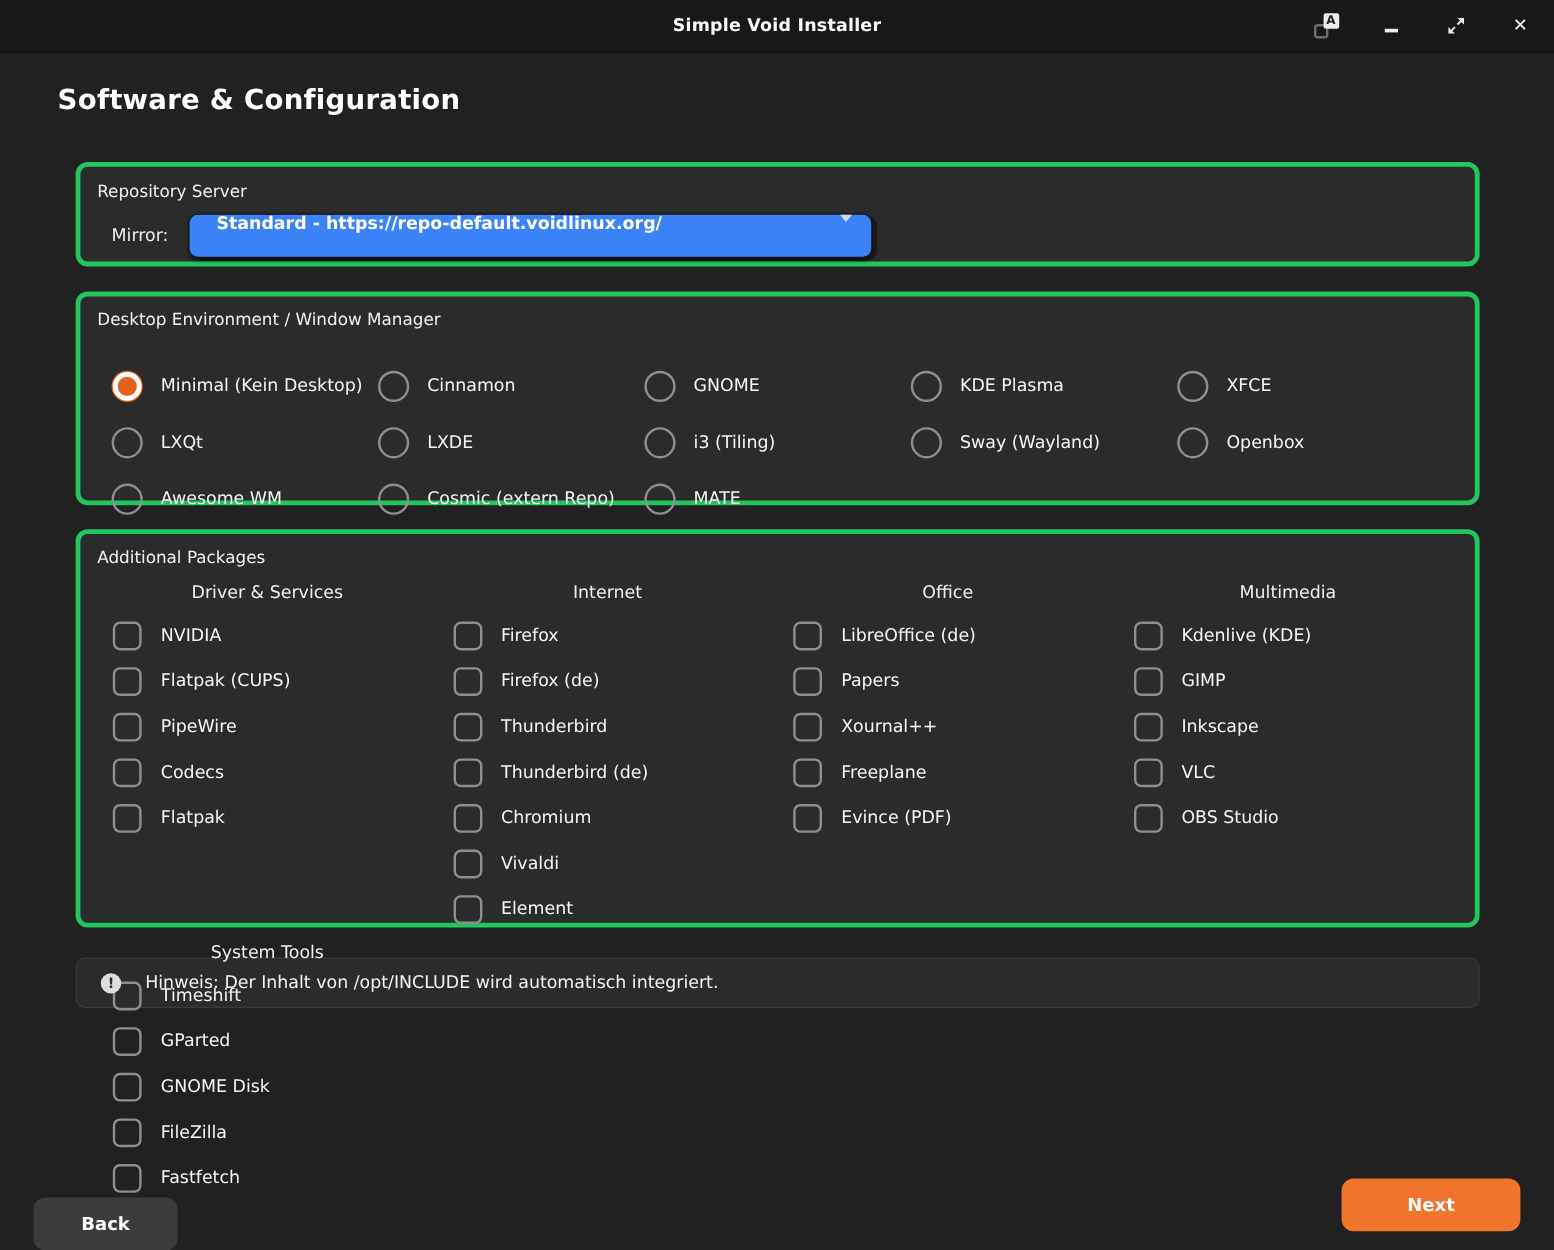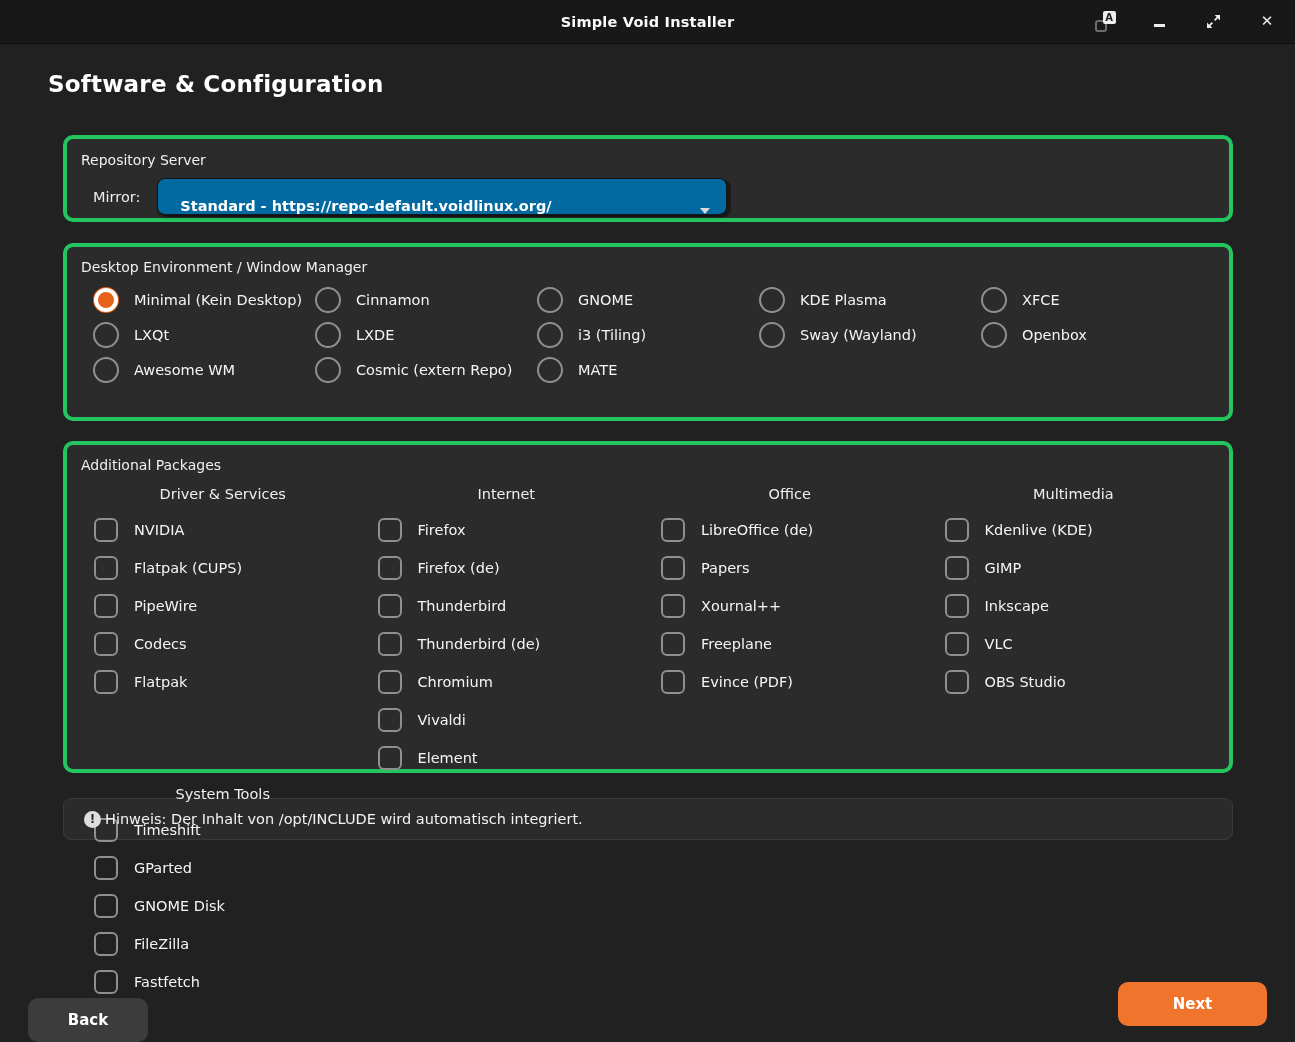--- a/index.html
+++ b/index.html
@@ -33,51 +33,51 @@
   .panel{
     background:var(--panel-bg);border:4px solid #22c55e;border-radius:10px;
     padding:11px 14px 12px 14px;
   }
   .panel-label{font-size:14px;color:#f0f0f0;line-height:20px;}
   
   .panel-repo{margin-top:38px;height:87px;}
   .mirror-row{display:flex;align-items:center;margin-top:8px;}
   .mirror-label{margin-left:12px;font-size:14.5px;color:#ededed;}
   .select{
-    margin-left:17px;width:570px;height:37px;background:#0369a1;
+    margin-left:17px;width:570px;height:37px;background:#3b82f6;
     border:1px solid #161616;border-radius:8px;
     box-shadow:4px 2px 0 rgba(0,0,0,.38),0 2px 3px rgba(0,0,0,.35);
-    display:flex;align-items:flex-end;justify-content:space-between;
+    display:flex;align-items:flex-start;justify-content:space-between;
     padding:0 16px 0 22px;cursor:default;
   }
   .select-value{font-weight:bold;font-size:14.5px;color:#ffffff;}
   .chevron{width:0;height:0;border-left:5.5px solid transparent;border-right:5.5px solid transparent;border-top:6.5px solid #d9d9d9;}
   
   .panel-de{margin-top:21px;height:178px;padding-top:10px;}
-  .de-grid{display:grid;grid-template-columns:repeat(5,1fr);row-gap:6px;margin-top:8px;padding:0 12px;}
+  .de-grid{display:grid;grid-template-columns:repeat(5,1fr);row-gap:18px;margin-top:30px;padding:0 12px;}
   .radio-item{display:flex;align-items:center;gap:15px;height:29px;}
   .radio{width:26px;height:26px;border-radius:50%;border:2px solid #8f8f8f;flex:none;}
   .radio.selected{
     border:none;background:var(--radio-selected-orange);
     display:flex;align-items:center;justify-content:center;
   }
   .radio.selected::after{content:"";width:16px;height:16px;border-radius:50%;
     background:var(--radio-selected-orange);border:4px solid #ffffff;}
   .radio-label,.checkbox-label{font-size:14.5px;color:#f5f5f5;white-space:nowrap;}
   
   .panel-pkg{margin-top:20px;height:332px;padding-top:10px;}
   .pkg-grid{display:grid;grid-template-columns:repeat(4,1fr);margin-top:2px;}
   .pkg-col{display:flex;flex-direction:column;}
   .pkg-header{text-align:center;font-size:14.5px;color:#efefef;height:34px;line-height:34px;}
   .checkbox-item{display:flex;align-items:center;gap:16px;height:38px;padding-left:13px;}
   .checkbox{width:24px;height:24px;border-radius:6px;border:2px solid #8f8f8f;flex:none;background:transparent;}
   
   .notice{
     margin-top:25px;height:42px;background:var(--panel-bg);border:1px solid #3a3a3a;border-radius:8px;
-    display:flex;align-items:center;padding:0 20px;gap:4px;
+    display:flex;align-items:center;padding:0 20px;gap:20px;
   }
   .info-icon{width:17px;height:17px;border-radius:50%;background:#dedede;color:#2b2b2b;flex:none;
     font-size:12px;font-weight:bold;line-height:17px;text-align:center;}
   .info-icon::after{content:"!";}
   .notice-text{font-size:14.5px;color:#f2f2f2;}
   
   .nav{position:absolute;left:28px;right:28px;top:982px;display:flex;justify-content:space-between;}
   .btn{height:44px;border:none;border-radius:10px;font-family:inherit;font-weight:bold;font-size:15px;color:#ffffff;cursor:pointer;}
   .btn-back{width:120px;background:#3c3c3c;margin-top:16px;}
   .btn-next{width:149px;background:var(--accent-orange);}

